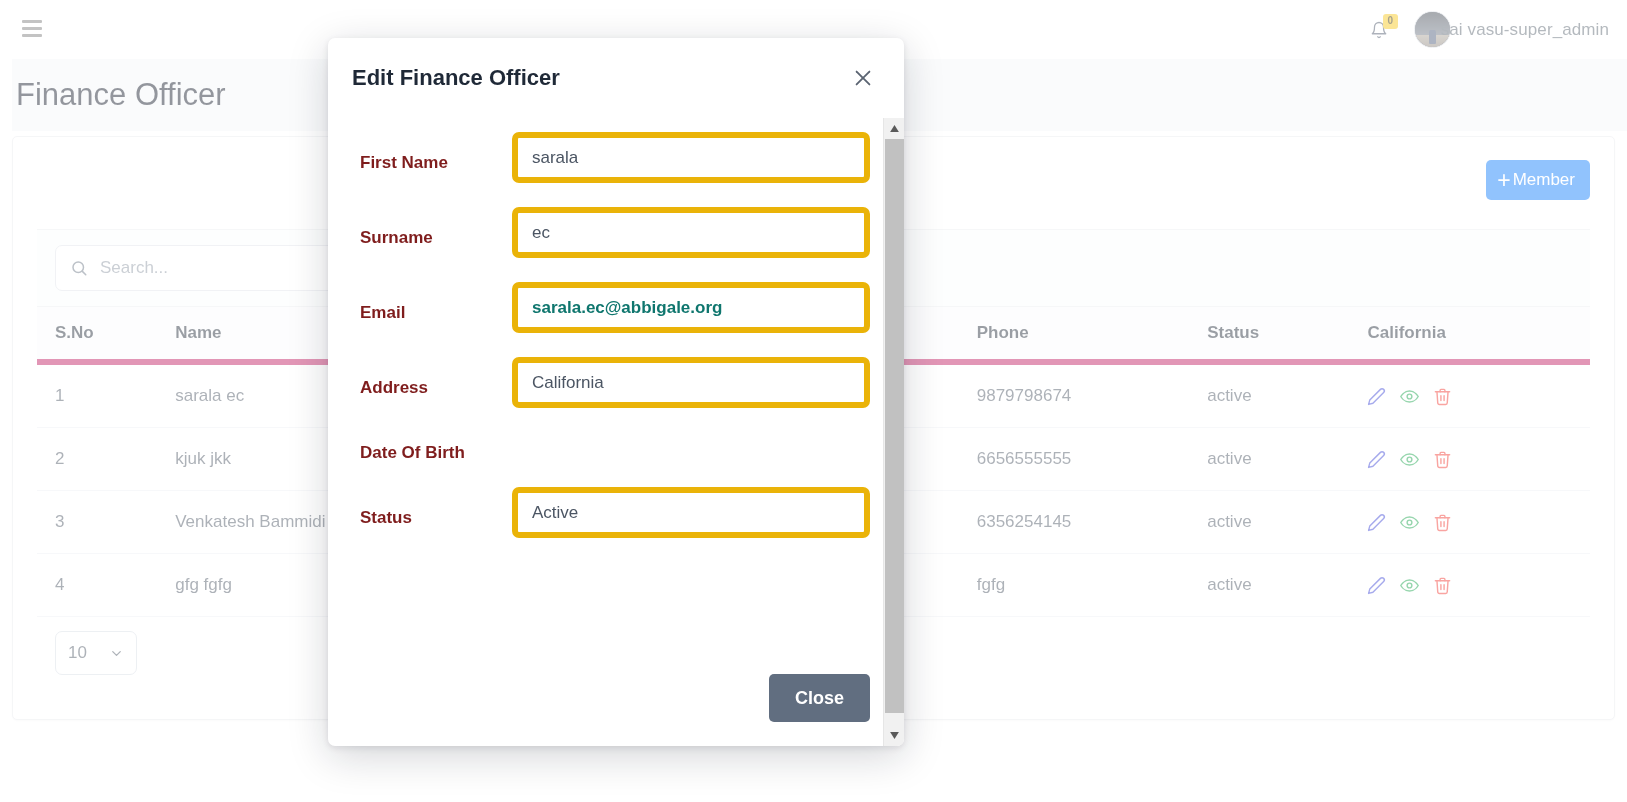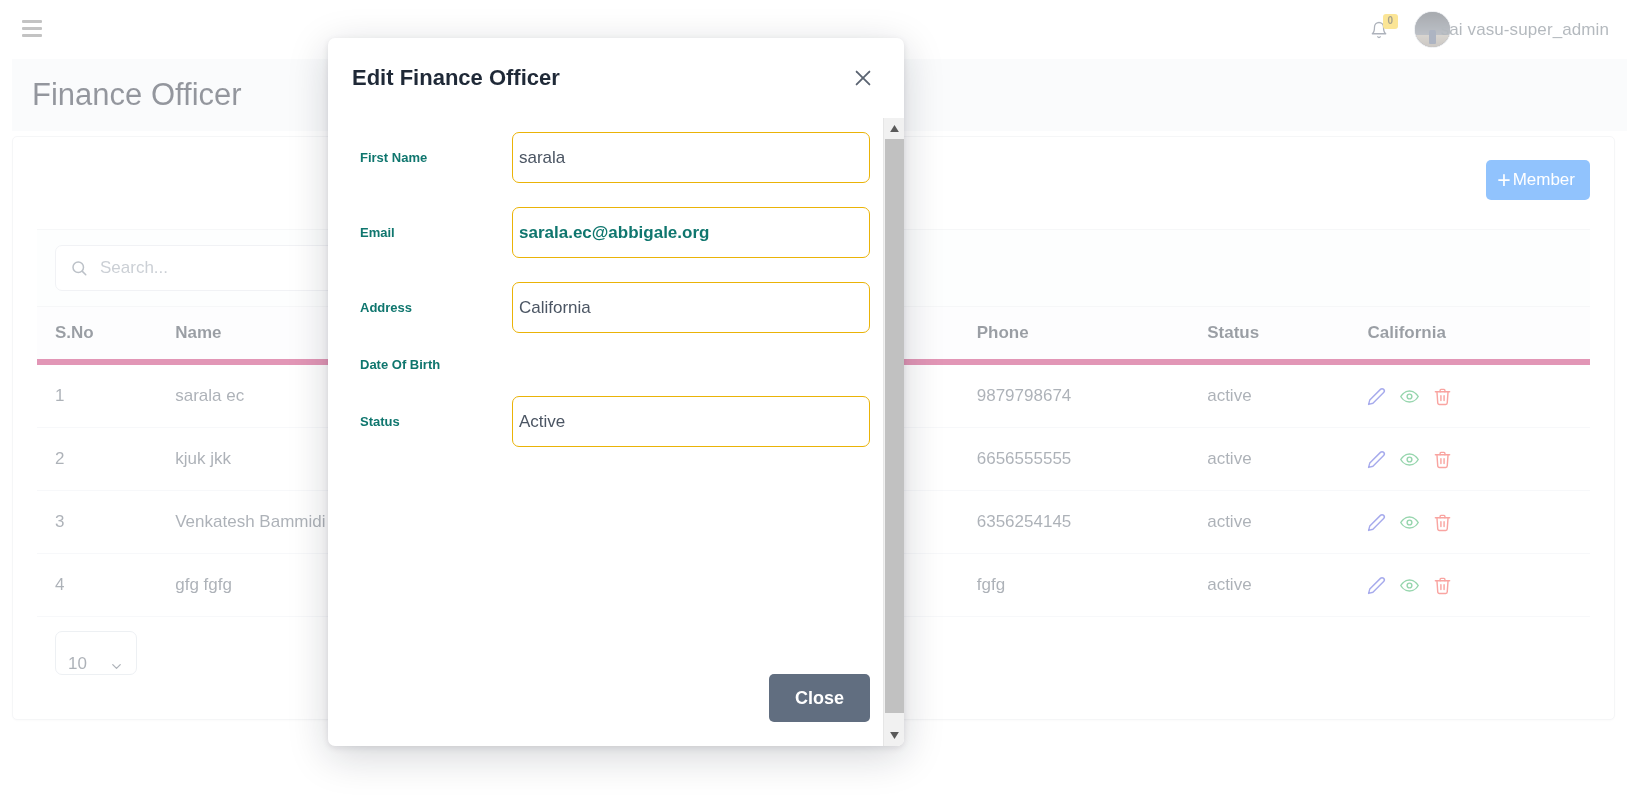--- a/index.html
+++ b/index.html
@@ -83,21 +83,21 @@
   }
 
   
   .page-header {
     position: absolute; top: 59px; left: 12px;
     width: 1615px; height: 72px;
     background: #f4f6f9;
     display: flex; align-items: center;
   }
   .page-title {
-    margin-left: 20px;
+    margin-left: 4px;
     font-size: 31px; color: #111827;
     font-weight: 400;
   }
 
   
   .content-card {
     position: absolute; top: 136px; left: 12px;
     width: 1603px; height: 584px;
     background: #ffffff;
     border: 1px solid #e8eaee;
@@ -175,21 +175,21 @@
 
   
   .pagination {
     margin: 0 24px; padding: 14px 0 0 18px;
     display: flex; align-items: center;
   }
   .page-size {
     width: 82px; height: 44px;
     border: 1px solid #d7dde4; border-radius: 7px;
     background: #fff;
-    display: flex; align-items: flex-end; justify-content: space-between;
+    display: flex; align-items: center; justify-content: space-between;
     padding: 0 12px;
     font-size: 17px; color: #4b5563;
     cursor: pointer;
   }
   .chev { width: 15px; height: 15px; color: #4b5563; }
 
   
   .overlay {
     position: absolute; inset: 0;
     background: rgba(255,255,255,0.55);
@@ -225,27 +225,27 @@
     flex: 1;
     padding: 14px 34px 0 32px;
     overflow: hidden;
   }
   .form-row {
     display: flex; align-items: center;
     margin-bottom: 24px;
   }
   .form-label {
     width: 152px; flex-shrink: 0;
-    font-size: 13px; font-weight: bold; color: #0f766e;
+    font-size: 17px; font-weight: bold; color: #7f1d1d; margin-top: 11px;
   }
   .form-control {
     flex: 1; height: 51px;
-    border: 1px solid #eab308; border-radius: 7px;
+    border: 6px solid #eab308; border-radius: 7px;
     background: #fff;
-    padding: 0 6px;
+    padding: 0 14px;
     font-size: 17px; font-family: inherit; color: #4b5563;
     outline: none;
     display: flex; align-items: center;
     position: relative;
   }
   .form-control.placeholder { color: #0f766e; font-weight: bold; }
   .cal-icon {
     position: absolute; right: 14px; top: 50%; transform: translateY(-50%);
     width: 16px; height: 17px; color: #1f2937; cursor: pointer;
   }
@@ -483,20 +483,24 @@
       </button>
     </div>
 
     <div class="modal-body">
 
       <div class="form-row">
         <div class="form-label">First Name</div>
         <div class="form-control">sarala</div>
       </div>
 
+      <div class="form-row">
+        <div class="form-label">Surname</div>
+        <div class="form-control">ec</div>
+      </div>
 
 
       <div class="form-row">
         <div class="form-label">Email</div>
         <div class="form-control placeholder">sarala.ec@abbigale.org</div>
       </div>
 
       <div class="form-row">
         <div class="form-label">Address</div>
         <div class="form-control">California</div>

